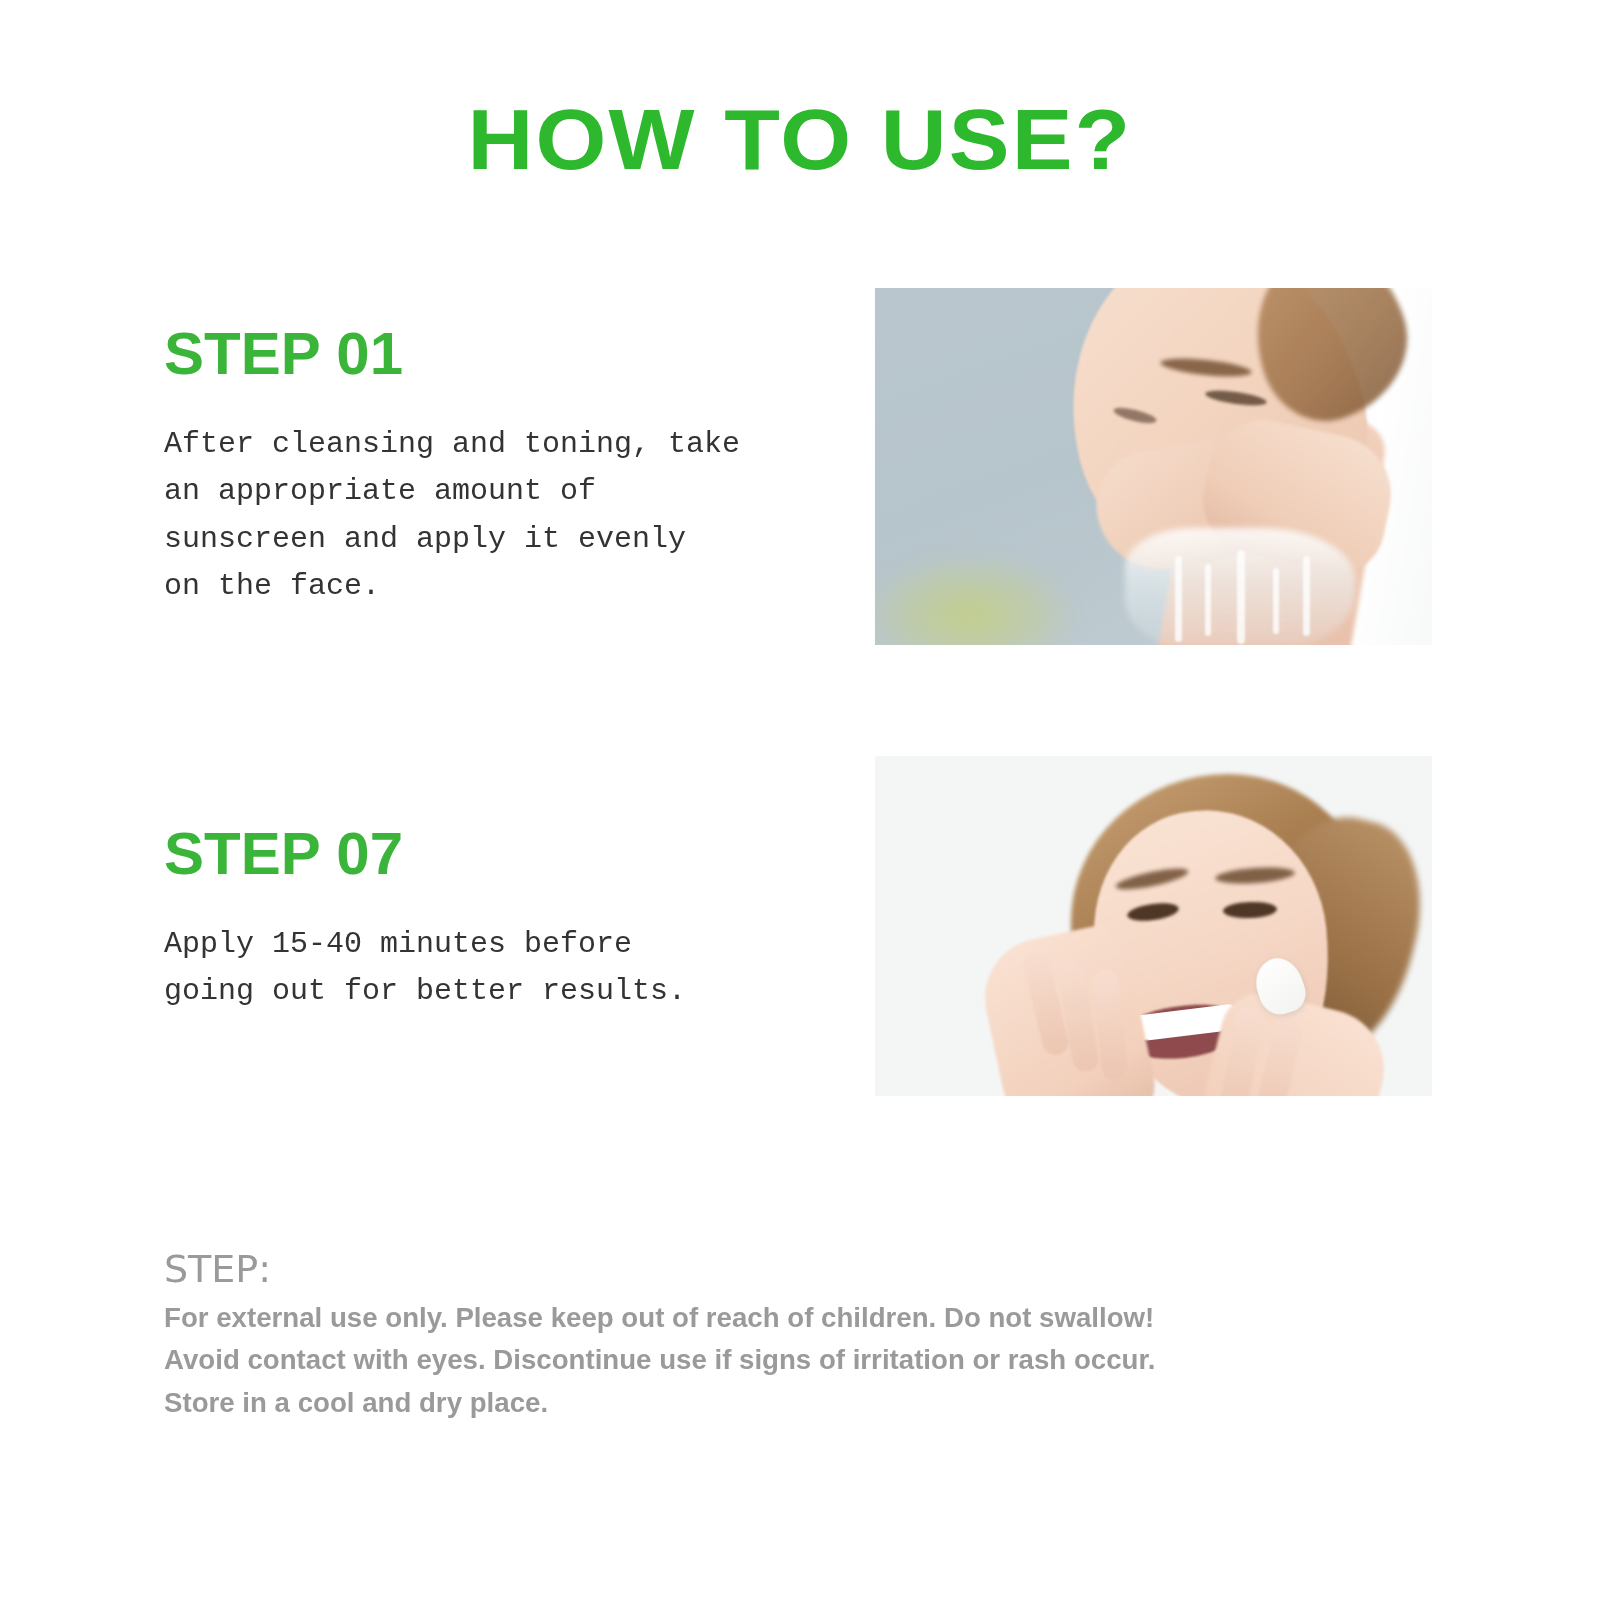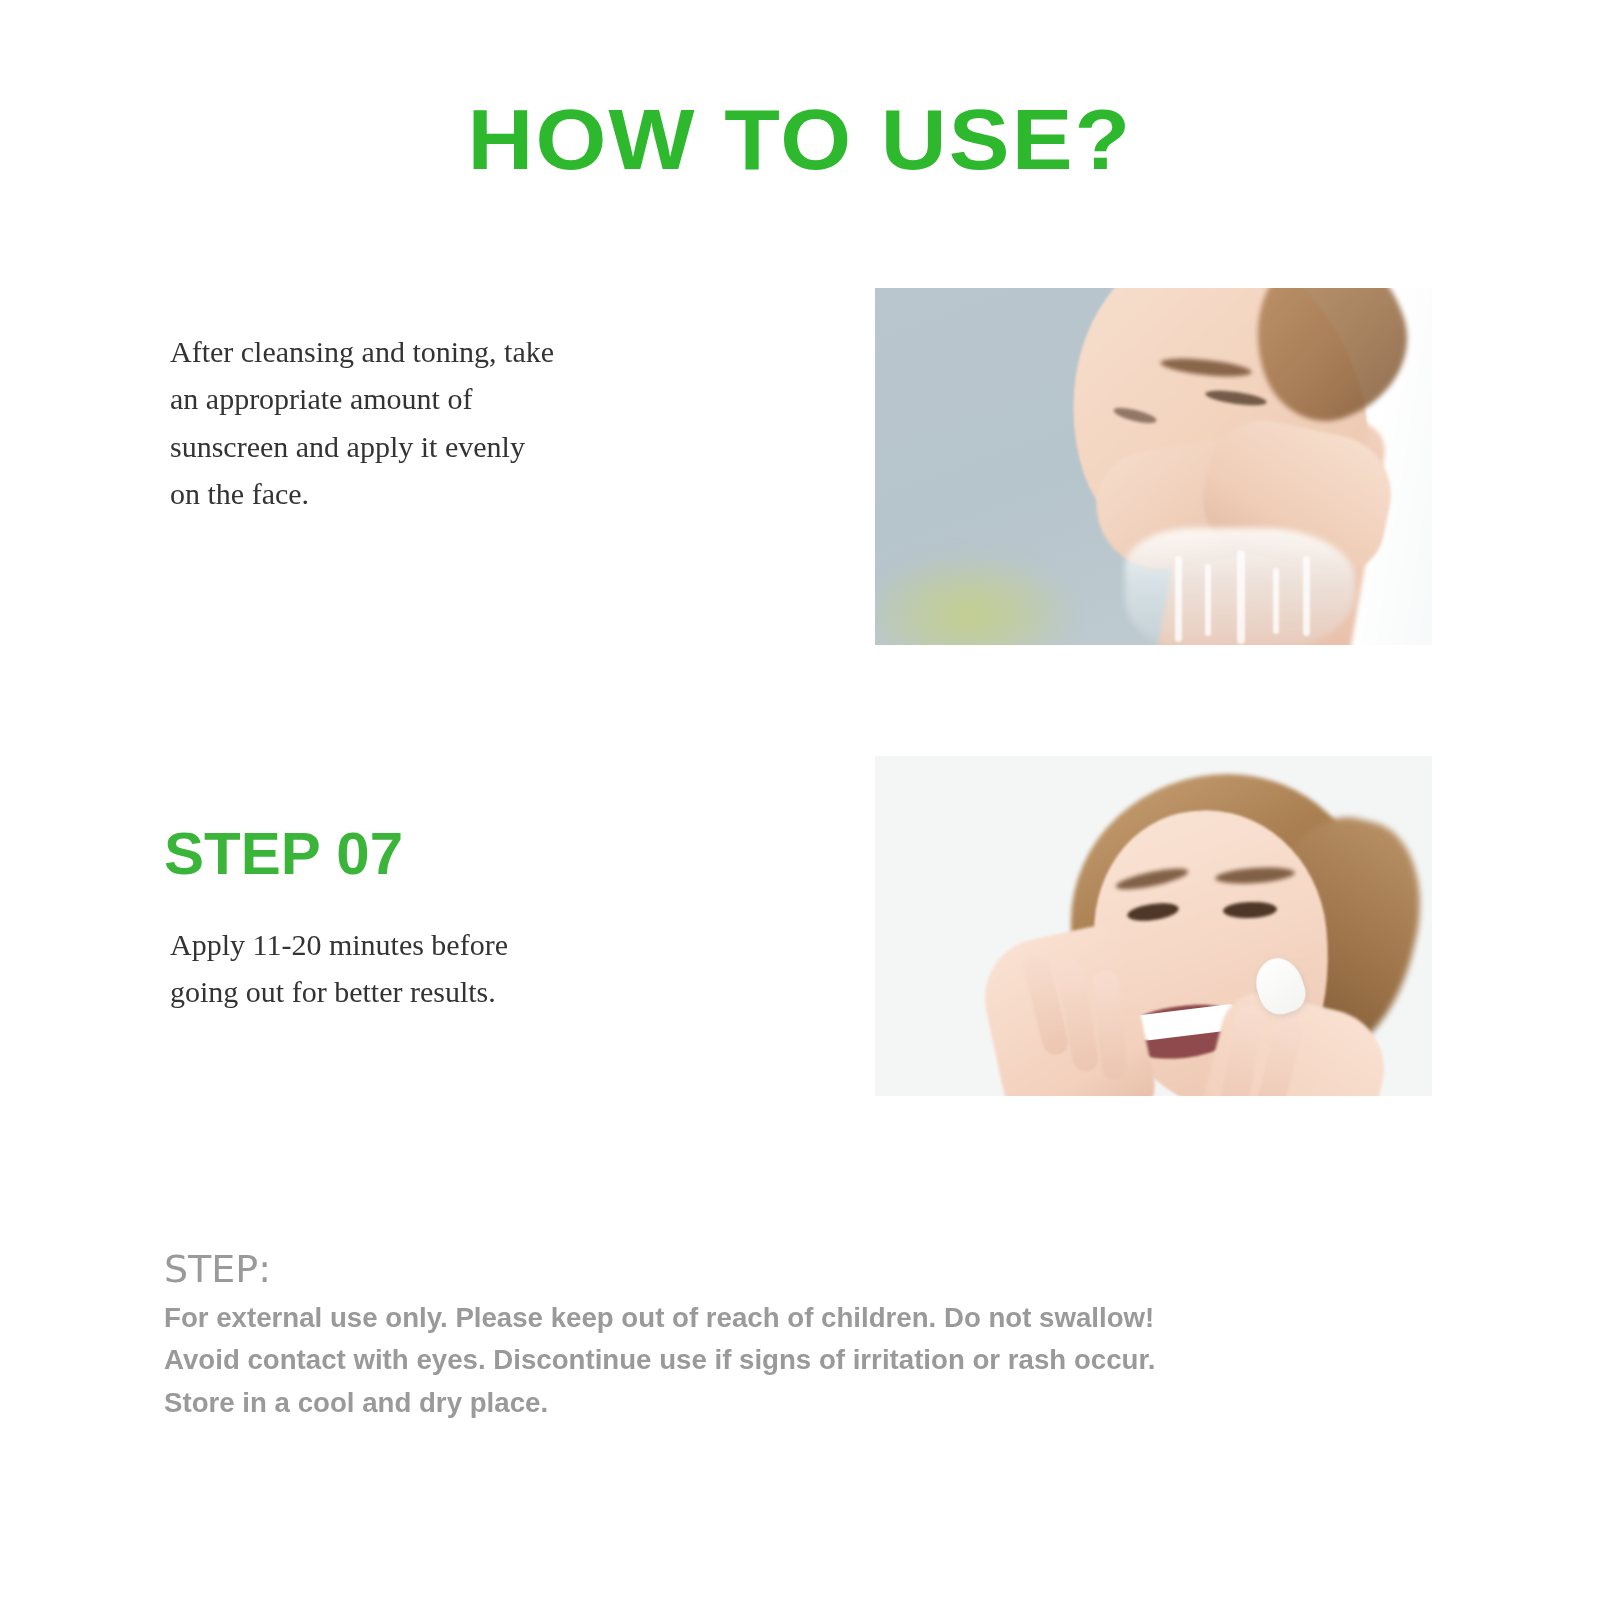--- a/index.html
+++ b/index.html
@@ -49,25 +49,25 @@
     font-weight: 700;
     font-size: 60px;
     line-height: 1.08;
     letter-spacing: 0px;
     margin: 0 0 34px 0;
     white-space: nowrap;
   }
 
   .step-body {
     color: #333333;
-    font-family: Liberation Serif, serif;
+    font-family: Liberation Mono, monospace;
     font-weight: 400;
     font-size: 30px;
     line-height: 1.58;
-    margin: 6px;
+    margin: 0;
     white-space: pre-line;
   }
 
   
   .photo {
     position: absolute;
     overflow: hidden;
   }
 
   .photo-1 {
@@ -308,29 +308,30 @@
   }
 </style>
 </head>
 <body>
 
 <div class="page">
 
   <div class="title">HOW TO USE?</div>
 
   <div class="step step-01">
+    <div class="step-heading">STEP 01</div>
     <div class="step-body">After cleansing and toning, take
 an appropriate amount of
 sunscreen and apply it evenly
 on the face.</div>
   </div>
 
   <div class="step step-02">
     <div class="step-heading">STEP 07</div>
-    <div class="step-body">Apply 11-20 minutes before
+    <div class="step-body">Apply 15-40 minutes before
 going out for better results.</div>
   </div>
 
   <div class="photo photo-1">
     <div class="layer p1-green-blur"></div>
     <div class="layer p1-towel"></div>
     <div class="layer p1-neck"></div>
     <div class="layer p1-head"></div>
     <div class="layer p1-hair"></div>
     <div class="layer p1-brow"></div>

